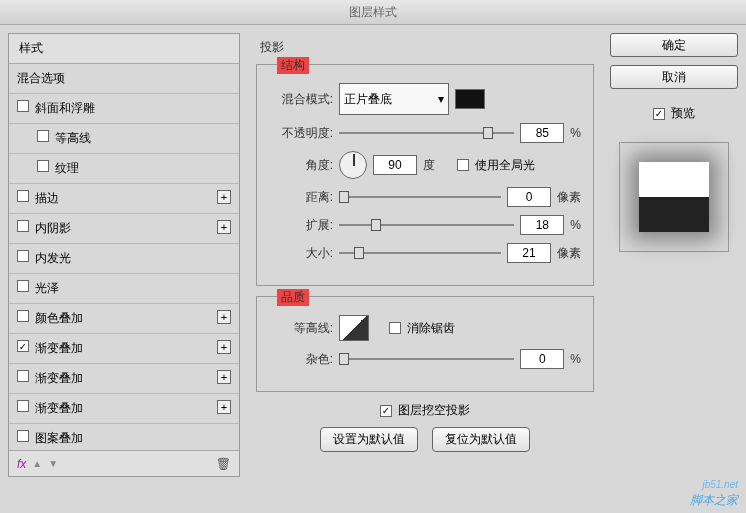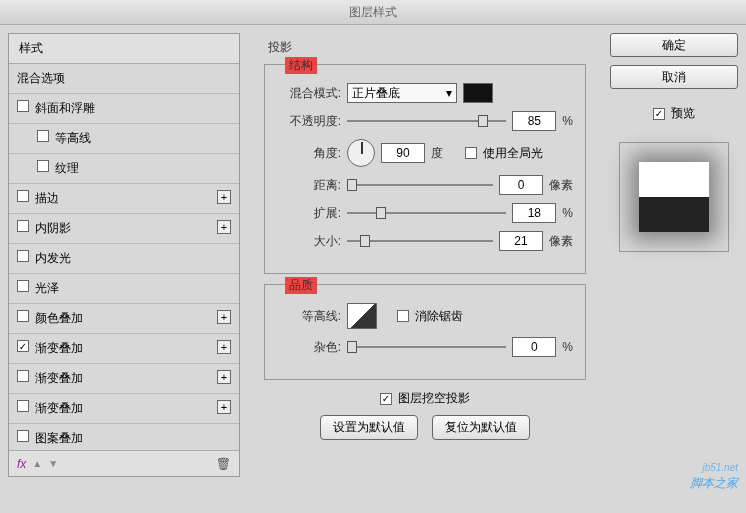--- a/index.html
+++ b/index.html
@@ -1,53 +1,53 @@
 <!DOCTYPE html>
 <html><head>
 <meta charset="utf-8">
 <style>
 * { box-sizing: border-box; margin: 0; padding: 0; font-family: "Microsoft YaHei", sans-serif; font-size: 12px; }
 body { background: #d8d8d8; width: 746px; height: 513px; position: relative; }
 .titlebar { height: 25px; background: linear-gradient(#e8e8e8, #d0d0d0); display: flex; align-items: center; justify-content: center; color: #666; border-bottom: 1px solid #aaa; }
-.main { display: flex; height: 460px; padding: 8px; gap: 12px; }
+.main { display: flex; height: 460px; padding: 8px; gap: 4px; }
 .left { width: 232px; background: #d8d8d8; border: 1px solid #999; display: flex; flex-direction: column; }
 .left-hdr { padding: 6px 10px; border-bottom: 1px solid #aaa; background: #e0e0e0; }
 .list { flex: 1; overflow: auto; }
 .item { display: flex; align-items: flex-start; padding: 6px 8px; border-bottom: 1px solid #bbb; cursor: pointer; }
 .item .cb { width: 12px; height: 12px; border: 1px solid #666; background: #fff; margin-right: 6px; display: inline-flex; align-items: center; justify-content: center; font-size: 10px; }
 .item.noind { }
 .item.ind1 { padding-left: 28px; }
 .item .add { margin-left: auto; width: 14px; height: 14px; border: 1px solid #666; background: #f0f0f0; display: flex; align-items: center; justify-content: center; font-size: 11px; }
 .left-foot { height: 26px; border-top: 1px solid #aaa; background: #e0e0e0; display: flex; align-items: center; padding: 0 8px; gap: 6px; }
 .fxbtn { font-style: italic; color: #a21caf; }
 .arrow { color: #888; font-size: 10px; }
 .trash { margin-left: auto; color: #555; }
 .center { flex: 1; padding: 4px 12px; }
 .fieldset { border: 1px solid #999; padding: 10px 12px 14px; position: relative; margin-bottom: 10px; }
 .legend { position: absolute; top: -8px; left: 20px; background: #ef4444; padding: 0 4px; color: #333; }
 .row { display: flex; align-items: center; margin: 8px 0; gap: 6px; }
 .row .lbl { width: 64px; text-align: right; color: #333; }
-.select { flex: 0 0 110px; height: 20px; border: 1px solid #666; background: #f8f8f8; padding: 0 4px; display: flex; align-items: center; justify-content: space-between; }
+.select { flex: 0 0 110px; height: 32px; border: 1px solid #666; background: #f8f8f8; padding: 0 4px; display: flex; align-items: center; justify-content: space-between; }
 .swatch { width: 30px; height: 20px; background: #111; border: 1px solid #666; }
 .slider { flex: 1; height: 16px; position: relative; background: transparent; }
 .slider .track { position: absolute; top: 7px; left: 0; right: 0; height: 2px; background: #888; }
 .slider .thumb { position: absolute; top: 2px; width: 10px; height: 12px; background: #ddd; border: 1px solid #555; }
 .num { width: 44px; height: 20px; border: 1px solid #666; background: #fff; text-align: center; line-height: 18px; }
 .unit { color: #333; }
 .dial { width: 28px; height: 28px; border: 1px solid #666; border-radius: 50%; background: #f0f0f0; position: relative; }
 .dial::after { content: ""; position: absolute; left: 13px; top: 2px; width: 2px; height: 12px; background: #333; }
 .cbx { width: 12px; height: 12px; border: 1px solid #666; background: #fff; display: inline-flex; align-items: center; justify-content: center; font-size: 10px; }
 .contour { width: 30px; height: 26px; border: 1px solid #666; background: linear-gradient(135deg, #fff 50%, #333 50%); }
 .btn-sm { padding: 3px 12px; border: 1px solid #666; border-radius: 4px; background: linear-gradient(#fafafa,#e0e0e0); cursor: pointer; }
 .right { width: 128px; display: flex; flex-direction: column; gap: 8px; align-items: stretch; }
 .btn { height: 24px; border: 1px solid #666; border-radius: 3px; background: linear-gradient(#fafafa,#e0e0e0); cursor: pointer; display: flex; align-items: center; justify-content: center; }
 .preview { width: 110px; height: 110px; border: 1px solid #999; background: #d8d8d8; margin: 4px auto; display: flex; align-items: center; justify-content: center; }
 .preview-inner { width: 70px; height: 70px; background: linear-gradient(#fff 50%, #222 50%); box-shadow: 0 0 20px 8px rgba(0,0,0,0.4); }
 .center-title { padding: 2px 4px 8px; color: #333; }
-.watermark { position: absolute; bottom: 21px; right: 8px; color: #4aa8e8; font-size: 16px; font-style: italic; margin-top: 32px; }
+.watermark { position: absolute; bottom: 4px; right: 8px; color: #4aa8e8; font-size: 16px; font-style: italic; margin-top: 32px; }
 .watermark small { display: block; font-size: 10px; color: #6bb8f0; text-align: right; }
 </style>
 </head>
 <body>
 
 <div class="titlebar">
     <span>图层样式</span>
   </div>
 
 <div class="main">

